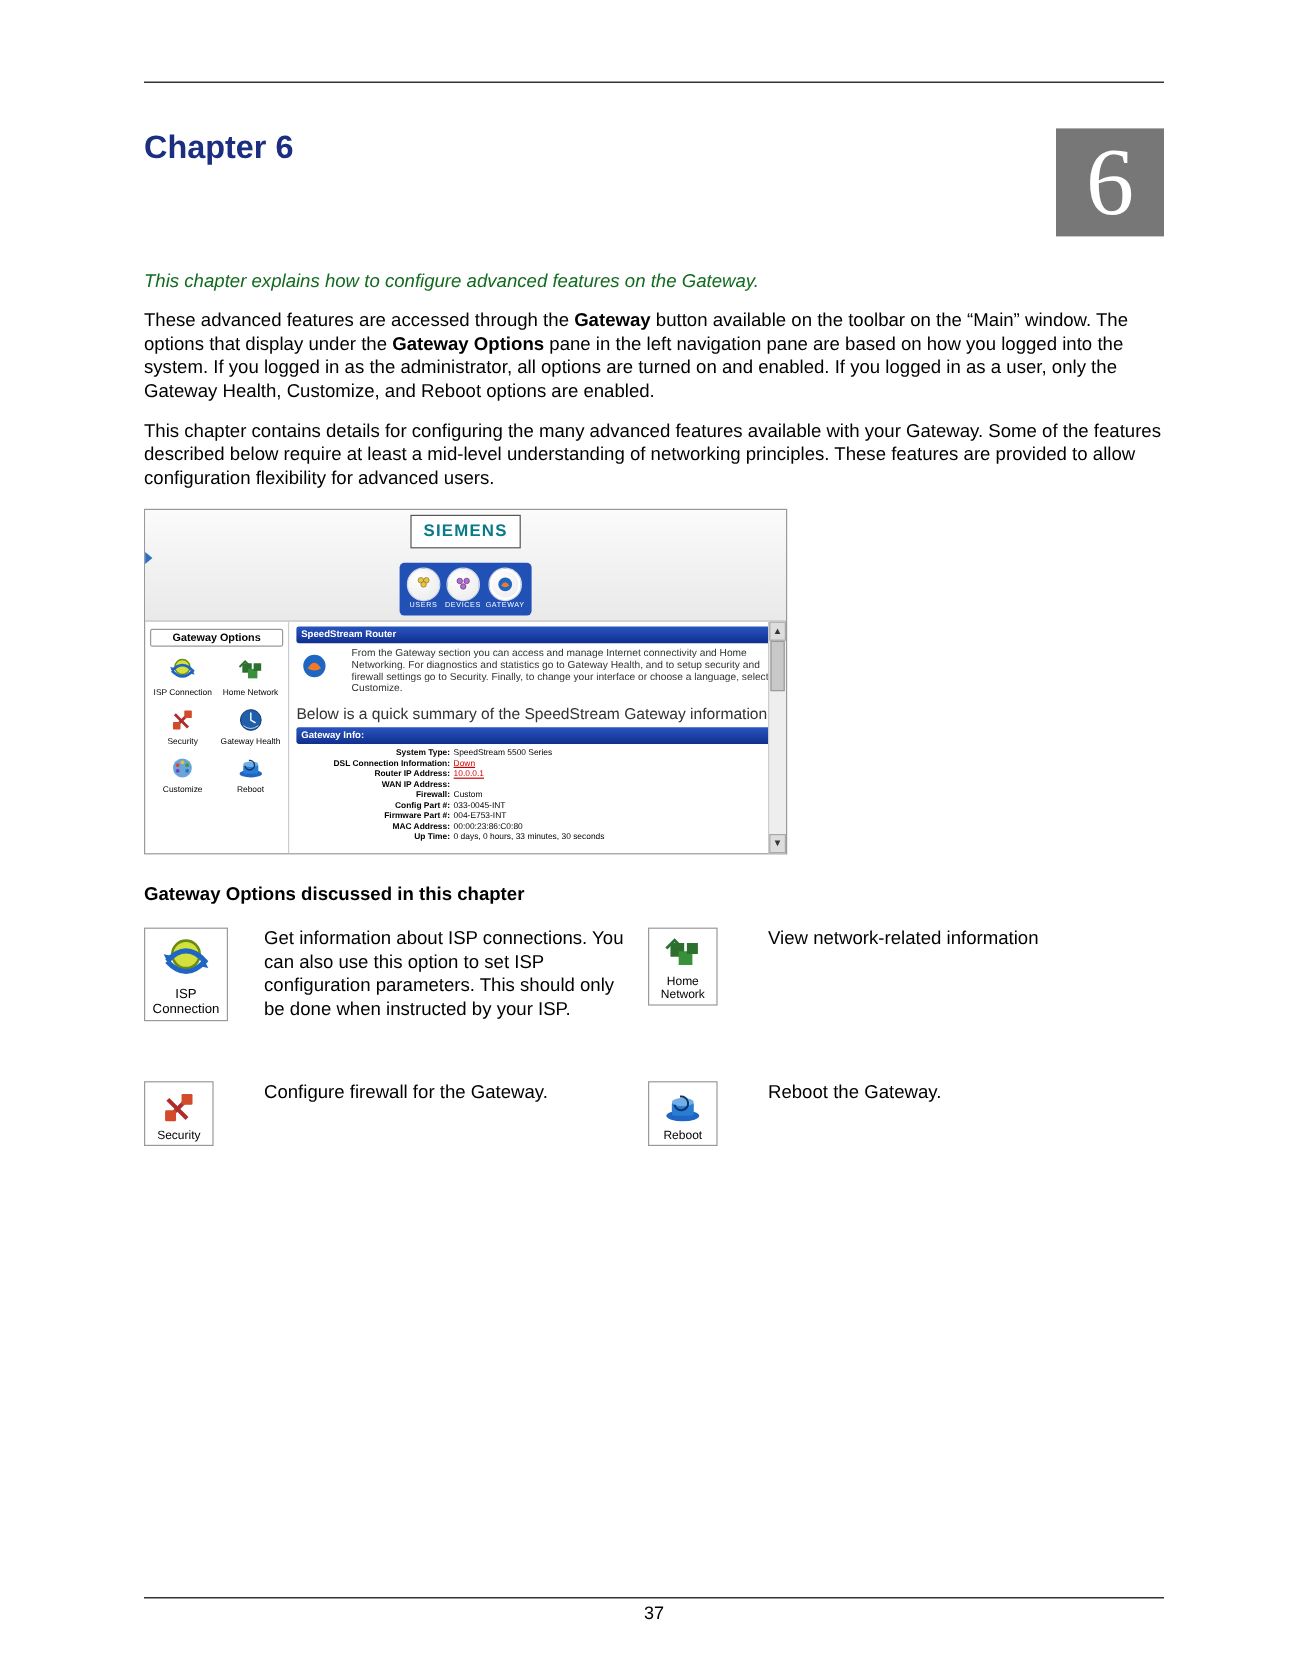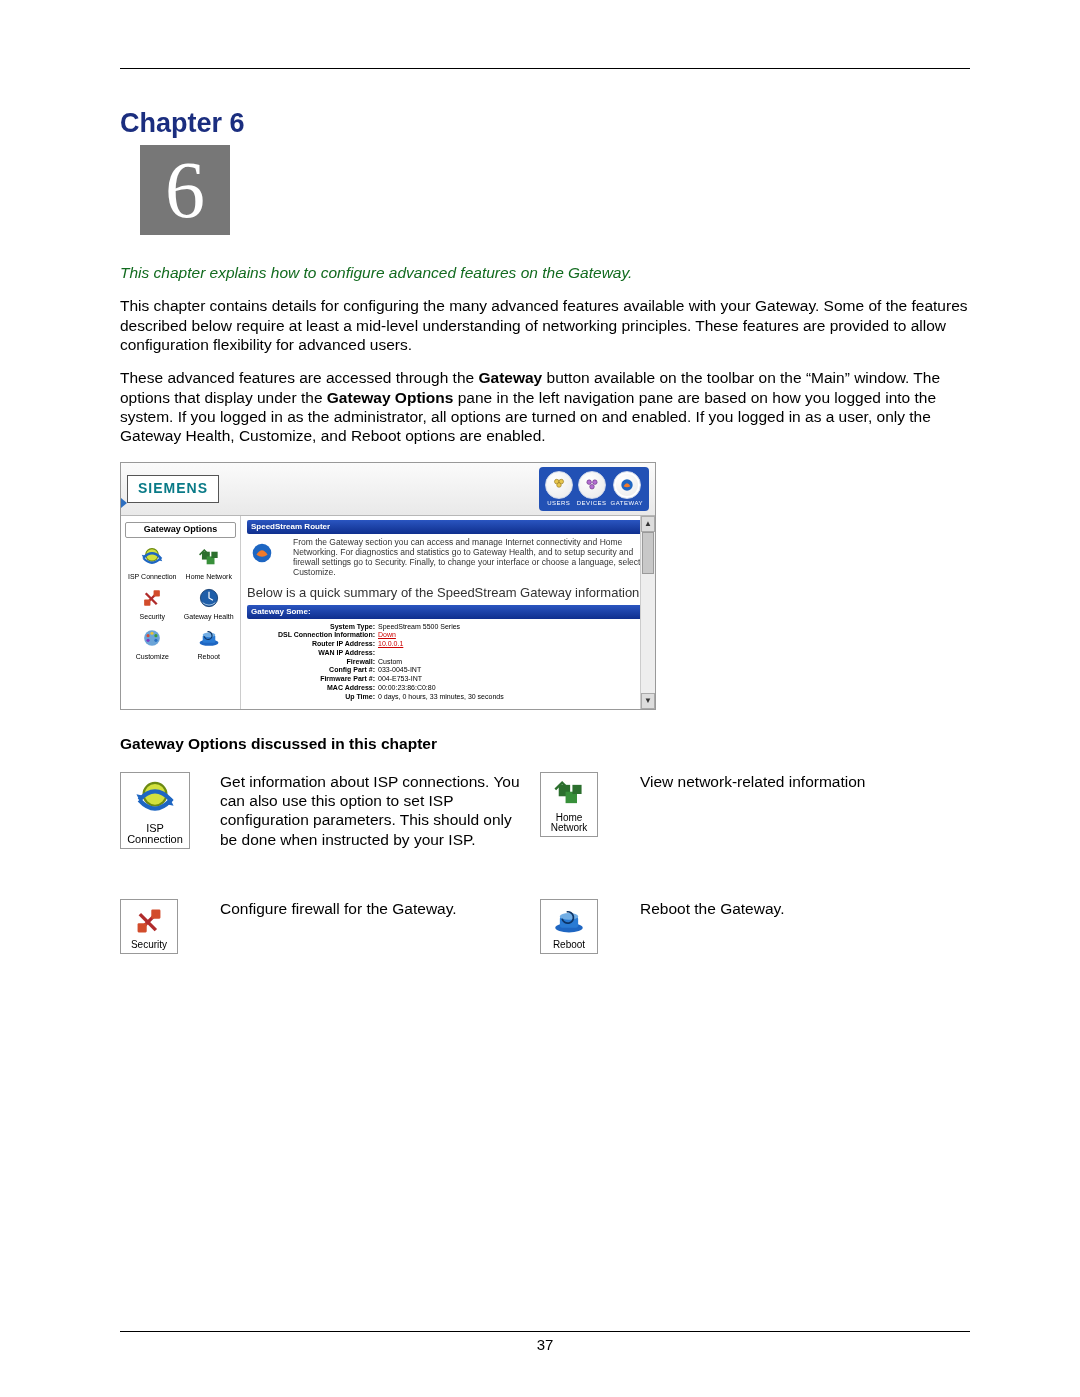--- a/index.html
+++ b/index.html
@@ -19,21 +19,20 @@
     position: relative;
   }
   .rule {
     border-top: 1.5px solid #000;
     margin-bottom: 38px;
   }
   .header-row {
     display: flex;
     justify-content: space-between;
     align-items: flex-start;
-    flex-direction: column;
   }
   .title-block { flex: 1; }
   .chapter-label {
     font-family: "Trebuchet MS", "Lucida Sans", sans-serif;
     color: #1b2e7f;
     font-size: 27px;
     font-weight: 600;
     margin: 0 0 4px 0;
   }
   .chapter-title {
@@ -73,20 +72,21 @@
     background: #fff;
     font-size: 11px;
   }
   .app-top {
     display: flex;
     align-items: center;
     gap: 6px;
     padding: 4px 6px;
     background: linear-gradient(#fbfbfb,#e9e9e9);
     border-bottom: 1px solid #b7b7b7;
+    flex-direction: column;
   }
   .brand-box {
     border: 1px solid #555;
     background: #fff;
     padding: 4px 10px;
     font-family: Arial, sans-serif;
     font-weight: bold;
     color: #097a87;
     font-size: 14px;
     letter-spacing: 1px;
@@ -318,29 +318,29 @@
 
   <div class="header-row">
     <div class="title-block">
       <div class="chapter-label">Chapter 6</div>
     </div>
     <div class="chapter-badge">6</div>
   </div>
 
   <div class="tagline">This chapter explains how to configure advanced features on the Gateway.</div>
 
-  <p class="body-text">This chapter contains details for configuring the many advanced features available with your Gateway. Some of the features described below require at least a mid-level understanding of networking principles. These features are provided to allow configuration flexibility for advanced users.</p>
-
   <p class="body-text">
     <span>These advanced features are accessed through the </span>
     <b>Gateway</b>
     <span> button available on the toolbar on the “Main” window. The options that display under the </span>
     <b>Gateway Options</b>
     <span> pane in the left navigation pane are based on how you logged into the system. If you logged in as the administrator, all options are turned on and enabled. If you logged in as a user, only the Gateway Health, Customize, and Reboot options are enabled.</span>
   </p>
+
+  <p class="body-text">This chapter contains details for configuring the many advanced features available with your Gateway. Some of the features described below require at least a mid-level understanding of networking principles. These features are provided to allow configuration flexibility for advanced users.</p>
 
   <div class="app-window" style="position:relative;">
     <div class="cursor-arrow"></div>
     <div class="app-top">
       <div class="brand-box">SIEMENS</div>
       <div class="top-spacer"></div>
       <div class="top-toolbar">
         <div class="tool-btn">
           <div class="tool-circle">
               <svg viewBox="0 0 28 28">
@@ -425,21 +425,21 @@
         <div class="blue-bar">SpeedStream Router</div>
         <div class="main-lead">
           <div class="lead-icon">
               <svg viewBox="0 0 28 28">
                 <use href="#i-gateway"></use>
               </svg>
             </div>
           <div>From the Gateway section you can access and manage Internet connectivity and Home Networking. For diagnostics and statistics go to Gateway Health, and to setup security and firewall settings go to Security. Finally, to change your interface or choose a language, select Customize.</div>
         </div>
         <div class="quick-summary">Below is a quick summary of the SpeedStream Gateway information:</div>
-        <div class="blue-bar">Gateway Some:</div>
+        <div class="blue-bar">Gateway Info:</div>
         <div class="info-table">
           <div><span class="k">System Type:</span><span>SpeedStream 5500 Series</span></div>
           <div><span class="k">DSL Connection Information:</span><span class="link">Down</span></div>
           <div><span class="k">Router IP Address:</span><span class="link">10.0.0.1</span></div>
           <div><span class="k">WAN IP Address:</span><span></span></div>
           <div><span class="k">Firewall:</span><span>Custom</span></div>
           <div><span class="k">Config Part #:</span><span>033-0045-INT</span></div>
           <div><span class="k">Firmware Part #:</span><span>004-E753-INT</span></div>
           <div><span class="k">MAC Address:</span><span>00:00:23:86:C0:80</span></div>
           <div><span class="k">Up Time:</span><span>0 days, 0 hours, 33 minutes, 30 seconds</span></div>

